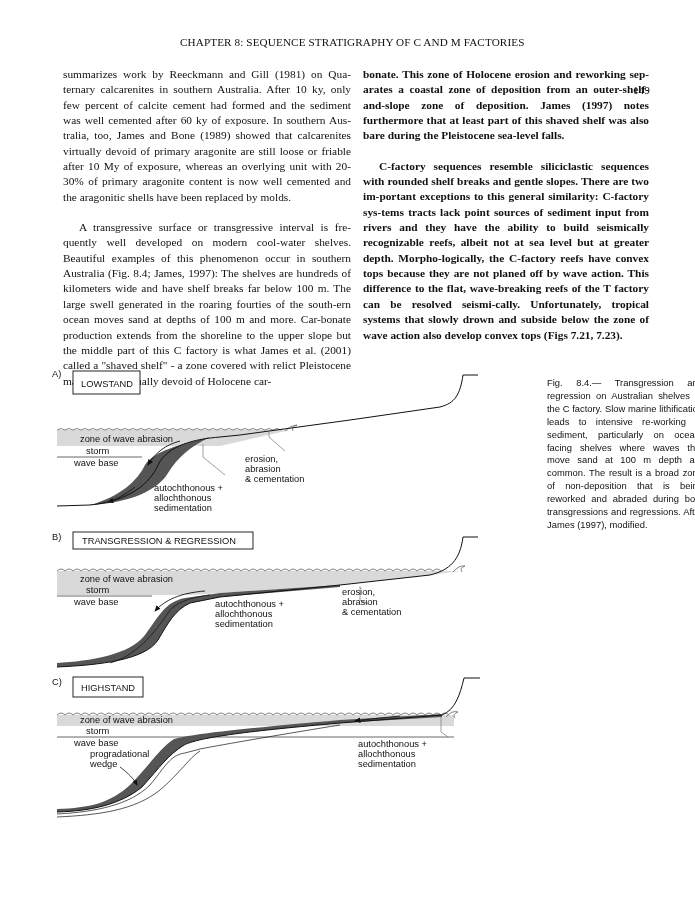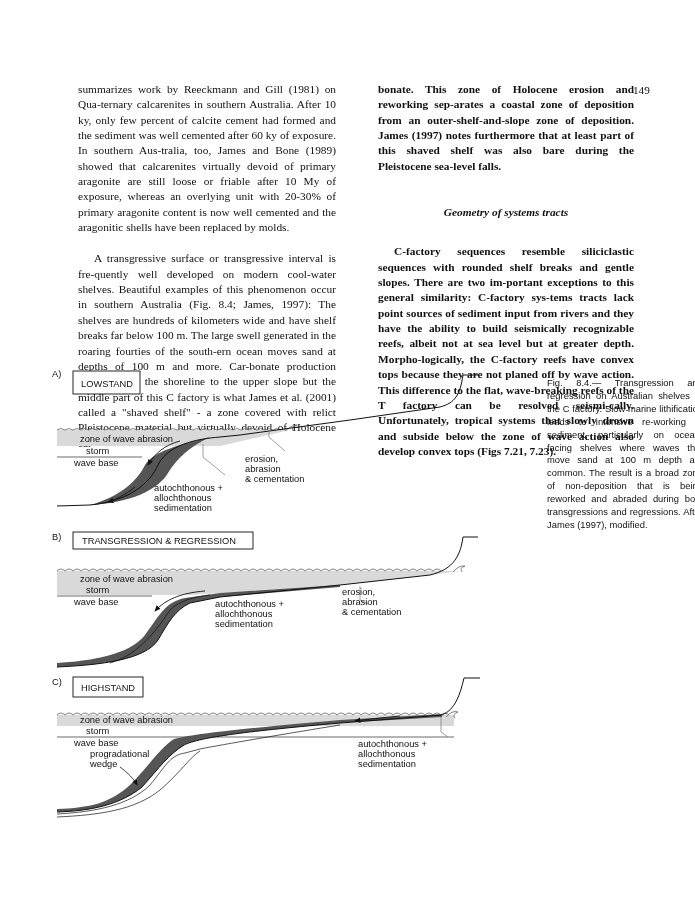--- a/index.html
+++ b/index.html
@@ -11,21 +11,21 @@
   }
   .running-head .title { position: absolute; left: 120px; top: 0; }
   .running-head .pnum { position: absolute; right: 0; top: 0; margin-top: 48px; }
   .col {
     position: absolute; top: 66px; width: 290px;
     font-family: "Liberation Serif", serif; font-size: 11.35px; line-height: 15.35px;
     text-align: justify; hyphens: manual;
   }
   .col.left { left: 62px; }
   .col.right { left: 362px; width: 288px; font-weight: bold; }
-  .col p { margin: 16px; }
+  .col p { margin: 1px; }
   .col p + p { margin-top: 15px; }
   .col p.indent { text-indent: 16px; }
   .subhead {
     text-align: center; font-style: italic; margin: 31px 0 24px 0 !important;
   }
   .figure { position: absolute; left: 50px; top: 365px; width: 630px; height: 470px; }
   .figure svg { position: absolute; left: 0; top: 0; }
   .flabel { font-family: "Liberation Sans", sans-serif; font-size: 9.3px; fill: #111; }
   .caption {
     position: absolute; left: 508px; top: 377px; width: 156px;
@@ -33,31 +33,31 @@
     text-align: justify;
     margin-left: 39px;
   }
 </style>
 </head>
 <body>
 
 <div class="page">
 
   <div class="running-head">
+    <span class="title">CHAPTER 8:  SEQUENCE STRATIGRAPHY OF C AND M FACTORIES</span>
     <span class="pnum">149</span>
   </div>
 
   <div class="col left">
     <p>summarizes work by Reeckmann and Gill (1981) on Qua-ternary calcarenites in southern Australia. After 10 ky, only few percent of calcite cement had formed and the sediment was well cemented after 60 ky of exposure. In southern Aus-tralia, too, James and Bone (1989) showed that calcarenites virtually devoid of primary aragonite are still loose or friable after 10 My of exposure, whereas an overlying unit with 20-30% of primary aragonite content is now well cemented and the aragonitic shells have been replaced by molds.</p>
     <p class="indent">A transgressive surface or transgressive interval is fre-quently well developed on modern cool-water shelves. Beautiful examples of this phenomenon occur in southern Australia (Fig. 8.4; James, 1997): The shelves are hundreds of kilometers wide and have shelf breaks far below 100 m. The large swell generated in the roaring fourties of the south-ern ocean moves sand at depths of 100 m and more.  Car-bonate production extends from the shoreline to the upper slope but the middle part of this C factory is what James et al. (2001) called a "shaved shelf" - a zone covered with relict Pleistocene material but virtually devoid of Holocene car-</p>
   </div>
 
   <div class="col right">
     <p>bonate.  This zone of Holocene erosion and reworking sep-arates a coastal zone of deposition from an outer-shelf-and-slope zone of deposition.  James (1997) notes furthermore that at least part of this shaved shelf was also bare during the Pleistocene sea-level falls.</p>
-    <p class="subhead">Geometry of systems tracts</p>
     <p class="indent">C-factory sequences resemble siliciclastic sequences with rounded shelf breaks and gentle slopes.  There are two im-portant exceptions to this general similarity: C-factory sys-tems tracts lack point sources of sediment input from rivers and they have the ability to build seismically recognizable reefs, albeit not at sea level but at greater depth.  Morpho-logically, the C-factory reefs have convex tops because they are not planed off by wave action. This difference to the flat, wave-breaking reefs of the T factory can be resolved seismi-cally. Unfortunately, tropical systems that slowly drown and subside below the zone of wave action also develop convex tops (Figs 7.21, 7.23).</p>
   </div>
 
   <div class="figure">
     <svg width="630" height="470" viewBox="0 0 630 470">
       <defs>
         <marker id="arr" markerWidth="8" markerHeight="8" refX="6" refY="3" orient="auto">
           <path d="M0,0 L7,3 L0,6 z" fill="#111"></path>
         </marker>
       </defs>

